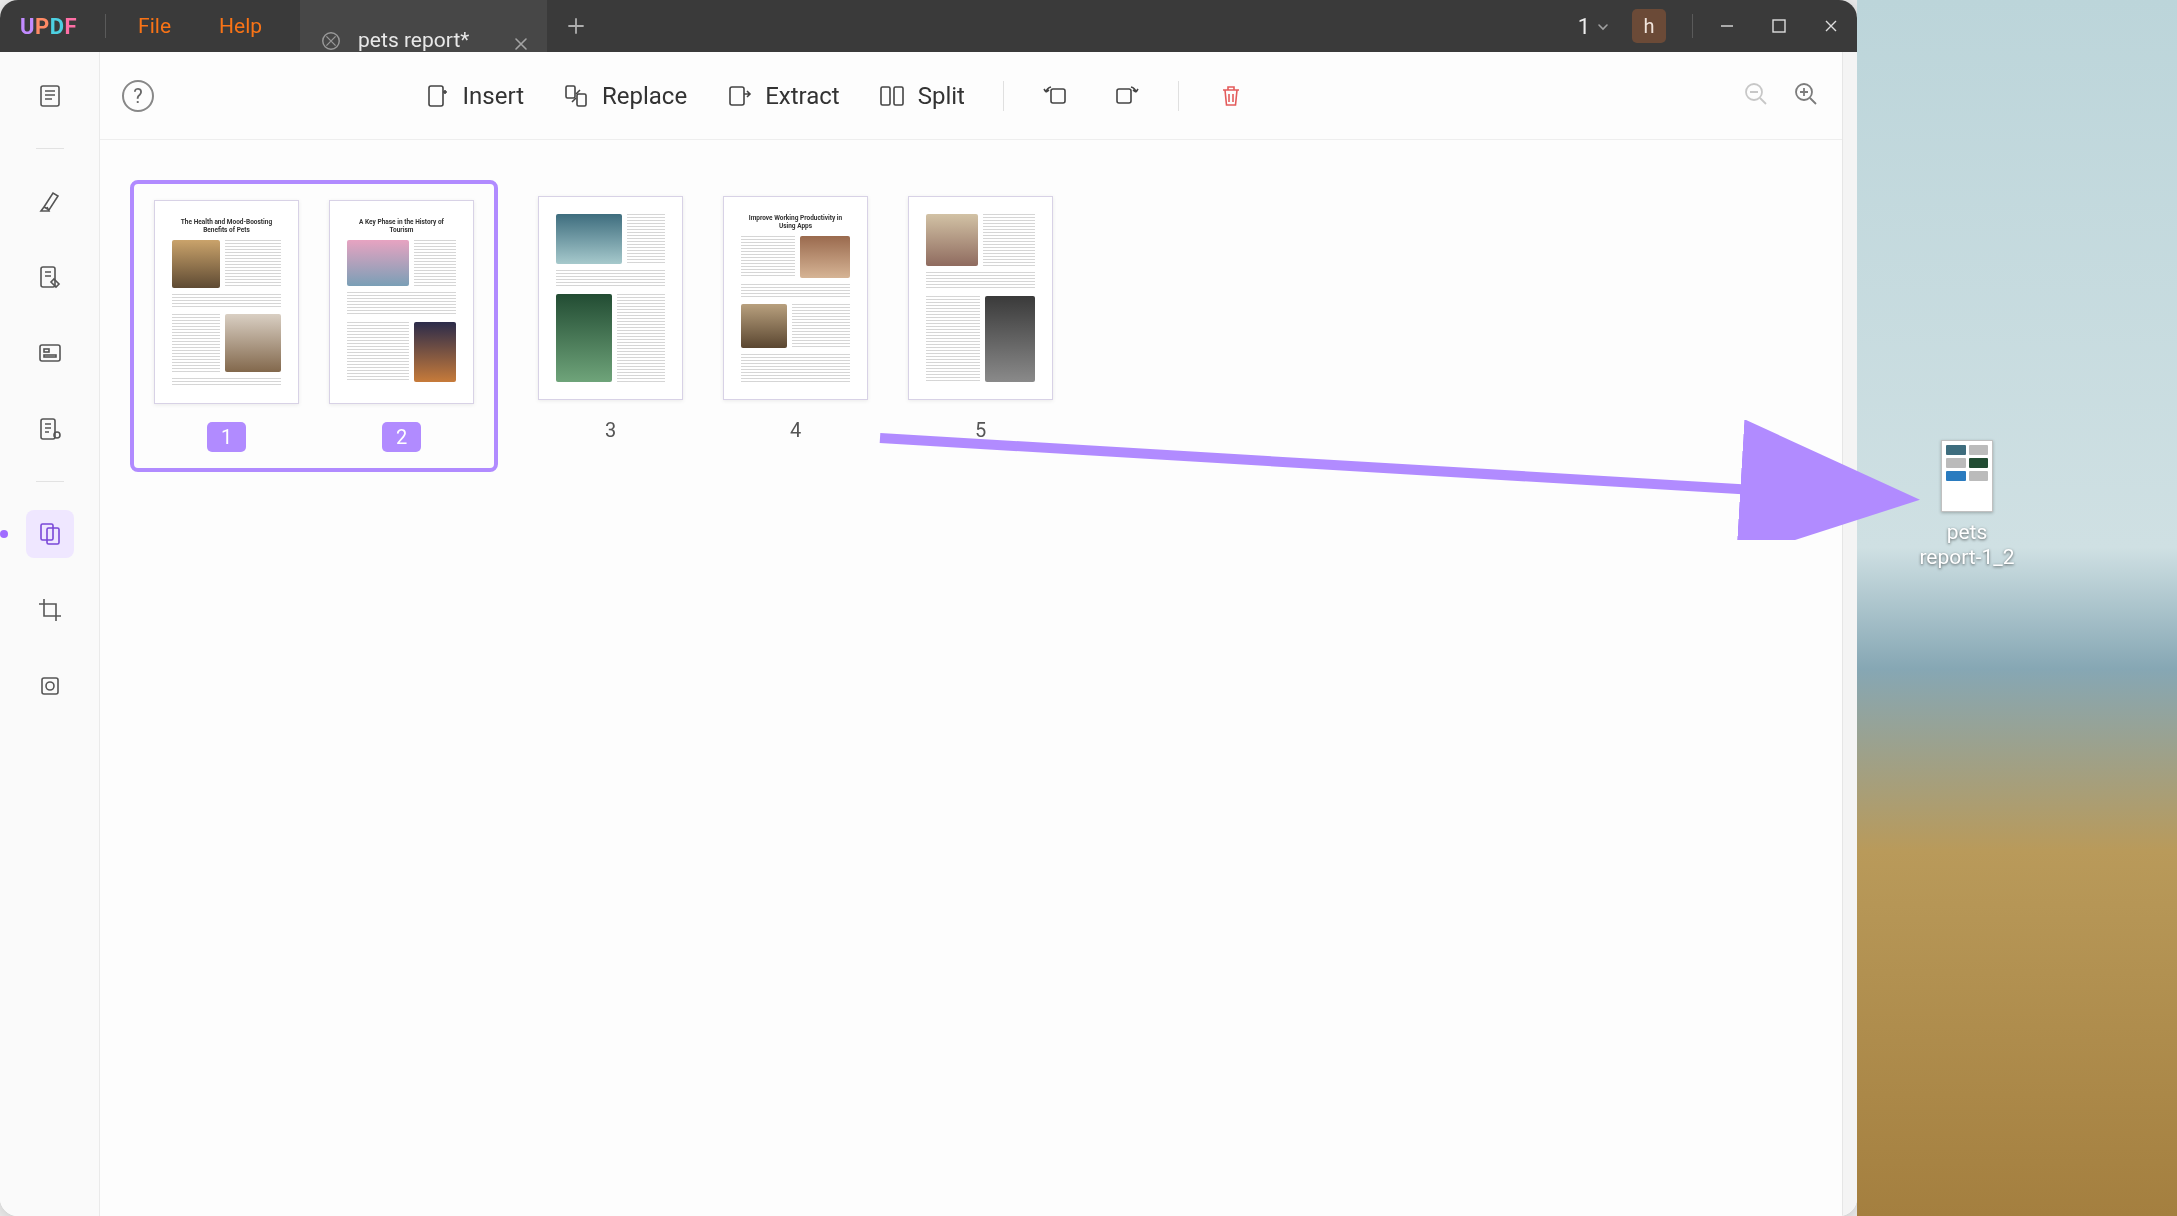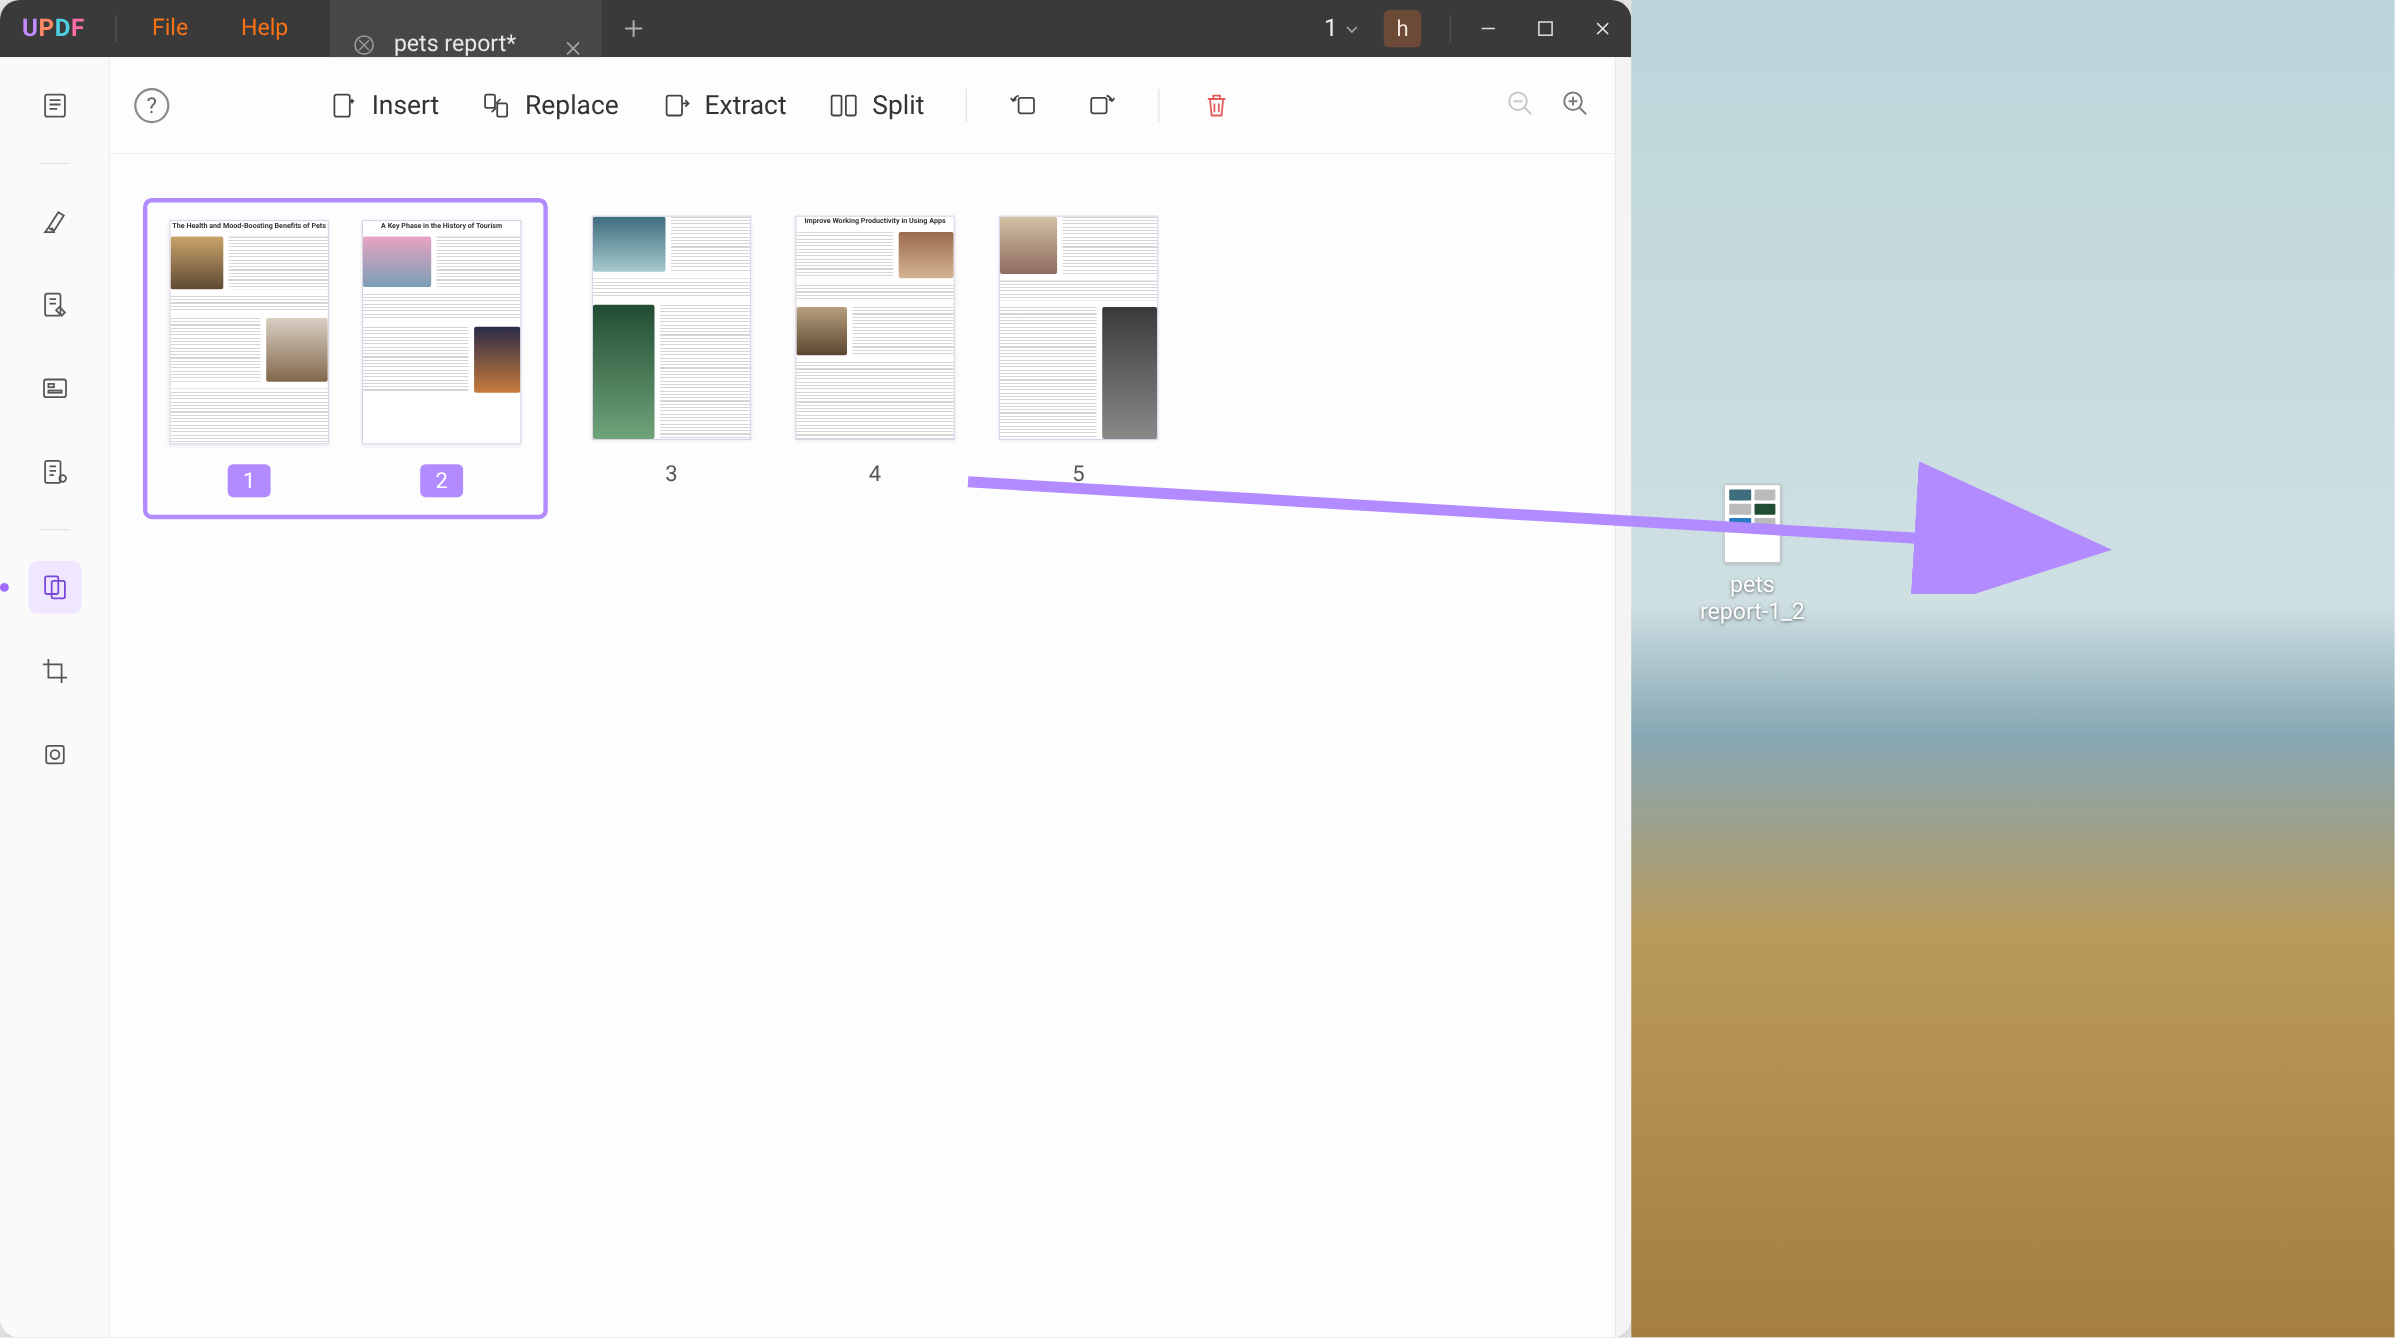--- a/index.html
+++ b/index.html
@@ -1,21 +1,21 @@
 <!DOCTYPE html>
 <html><head>
 <meta charset="utf-8">
 <style>
 * { margin: 0; padding: 0; box-sizing: border-box; font-family: -apple-system, BlinkMacSystemFont, "Segoe UI", Roboto, Arial, sans-serif; }
 
 html, body { width: 2177px; height: 1216px; overflow: hidden; }
 
 body { display: flex; background: #e8e8e8; }
 
-.app-window { width: 1483px; height: 1216px; background: #fff; display: flex; flex-direction: column; border-radius: 18px; overflow: hidden; box-shadow: 0 2px 12px rgba(0,0,0,.12);}
+.app-window { width: 1857px; height: 1216px; background: #fff; display: flex; flex-direction: column; border-radius: 18px; overflow: hidden; box-shadow: 0 2px 12px rgba(0,0,0,.12);}
 .desktop-area { flex: 1; height: 1216px; position: relative; background: linear-gradient(to bottom, #bcd5da 0%, #cfe0e3 45%, #86a7b4 55%, #b99a5a 70%, #a47f3f 100%); }
 
 
 .titlebar { height: 52px; background: #3a3a3a; display: flex; align-items: center; color: #ddd; }
 .brand { font-weight: 700; font-size: 22px; padding: 0 20px; letter-spacing: .5px; }
 .brand .u { color: #c28bff; }
 .brand .p { color: #ff8a65; }
 .brand .d { color: #4dd0e1; }
 .brand .f { color: #ff6fa6; }
 .menu-divider { width: 1px; height: 24px; background: #5a5a5a; margin: 0 8px; }
@@ -57,21 +57,21 @@
 .trash-btn svg { stroke: #e35b5b; }
 .zoom-group { margin-left: auto; display:flex; gap: 22px; }
 .zoom-btn svg { width: 28px; height: 28px; stroke:#666; fill:none; stroke-width:1.8; }
 .zoom-btn { cursor:pointer; opacity:.85; }
 .zoom-btn.dim { opacity:.35; }
 
 
 .thumb-area { flex:1; padding: 40px 30px; display:flex; gap: 40px; align-items: flex-start; position: relative; }
 
 .page-wrap { display:flex; flex-direction:column; align-items:center; }
-.page-thumb { width: 145px; height: 204px; background:#fff; border:1px solid #d8d2e6; box-shadow: 0 1px 4px rgba(0,0,0,.08); padding: 0; display:flex; flex-direction:column; gap:6px; font-size:5px; color:#333; overflow:hidden;}
+.page-thumb { width: 145px; height: 204px; background:#fff; border:1px solid #d8d2e6; box-shadow: 0 1px 4px rgba(0,0,0,.08); padding: 17px; display:flex; flex-direction:column; gap:6px; font-size:5px; color:#333; overflow:hidden;}
 .page-thumb .hl { font-weight:700; font-size:6.5px; text-align:center; }
 .page-thumb .img-box { background: linear-gradient(120deg,#4a748a,#7ca3ad); border-radius:2px; }
 .page-thumb .txt { background: repeating-linear-gradient(#888, #888 1px, transparent 1px, transparent 3px); opacity:.35; }
 .page-num { margin-top: 18px; font-size: 20px; color:#555; }
 .page-num.selected { background:#b18bff; color:#fff; padding: 3px 14px; border-radius:5px; }
 
 .selection-box { border: 4px solid #b18bff; border-radius: 8px; padding: 16px 20px 16px 20px; display:flex; gap: 30px; }
 .selection-box .page-wrap { }
 
 

